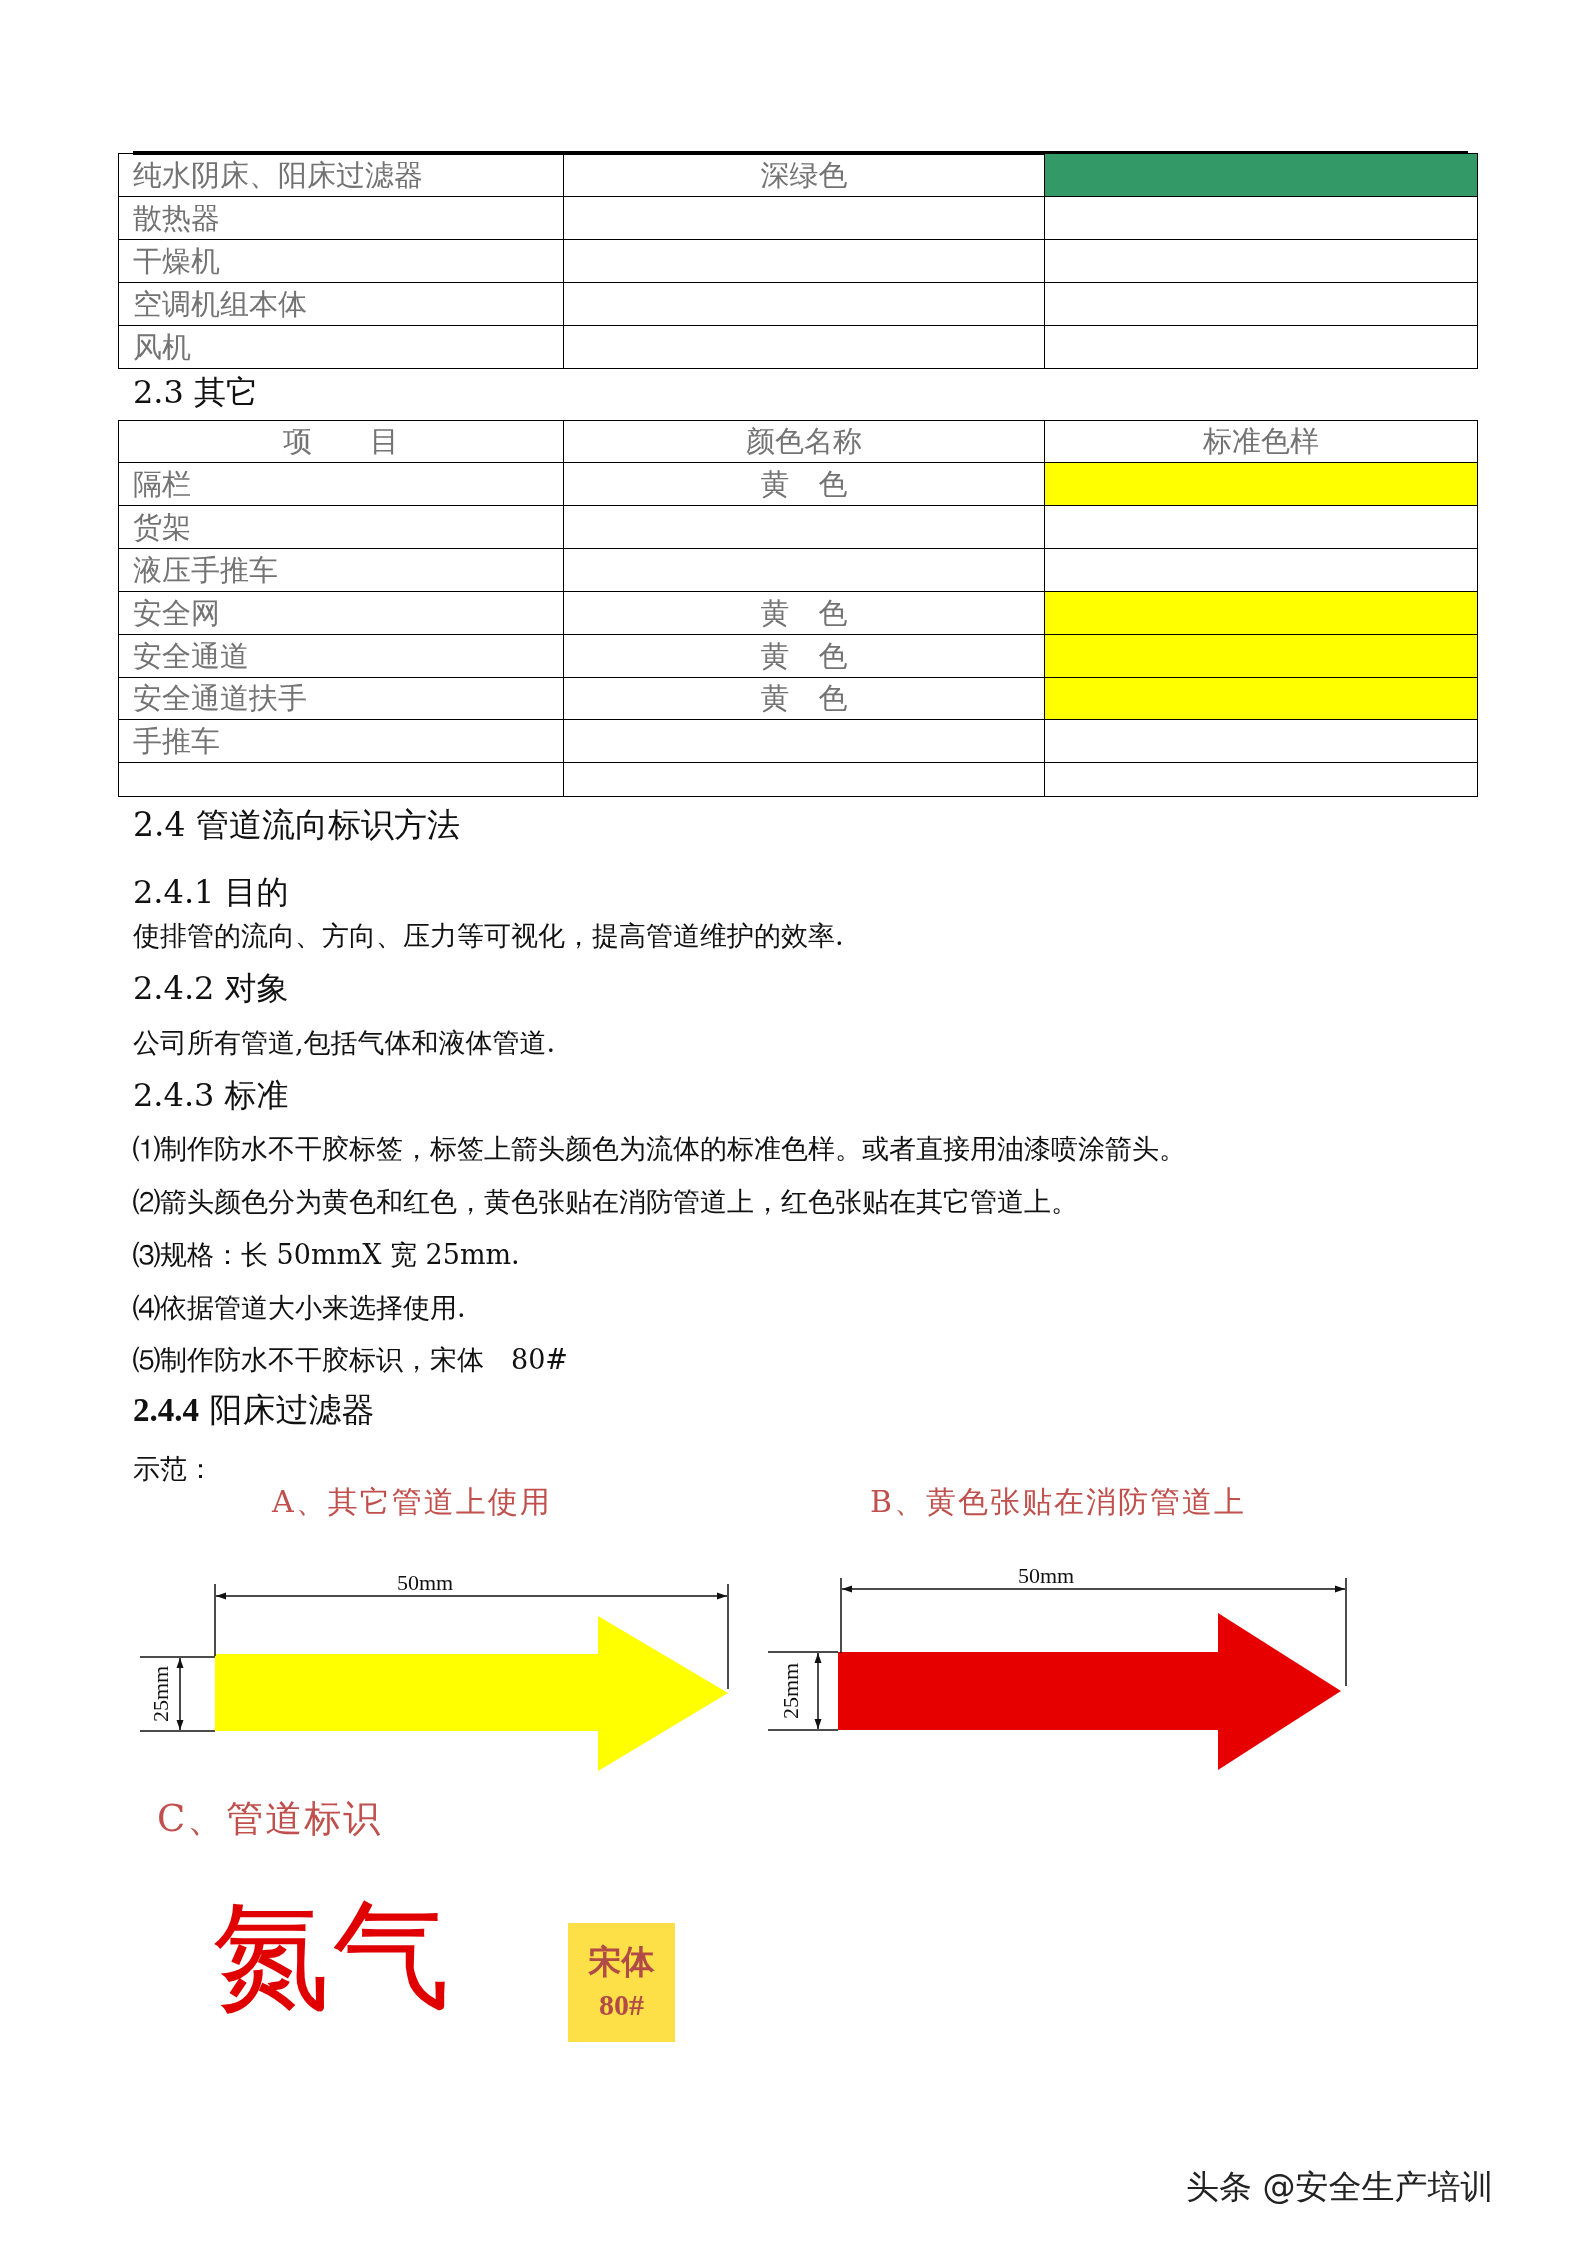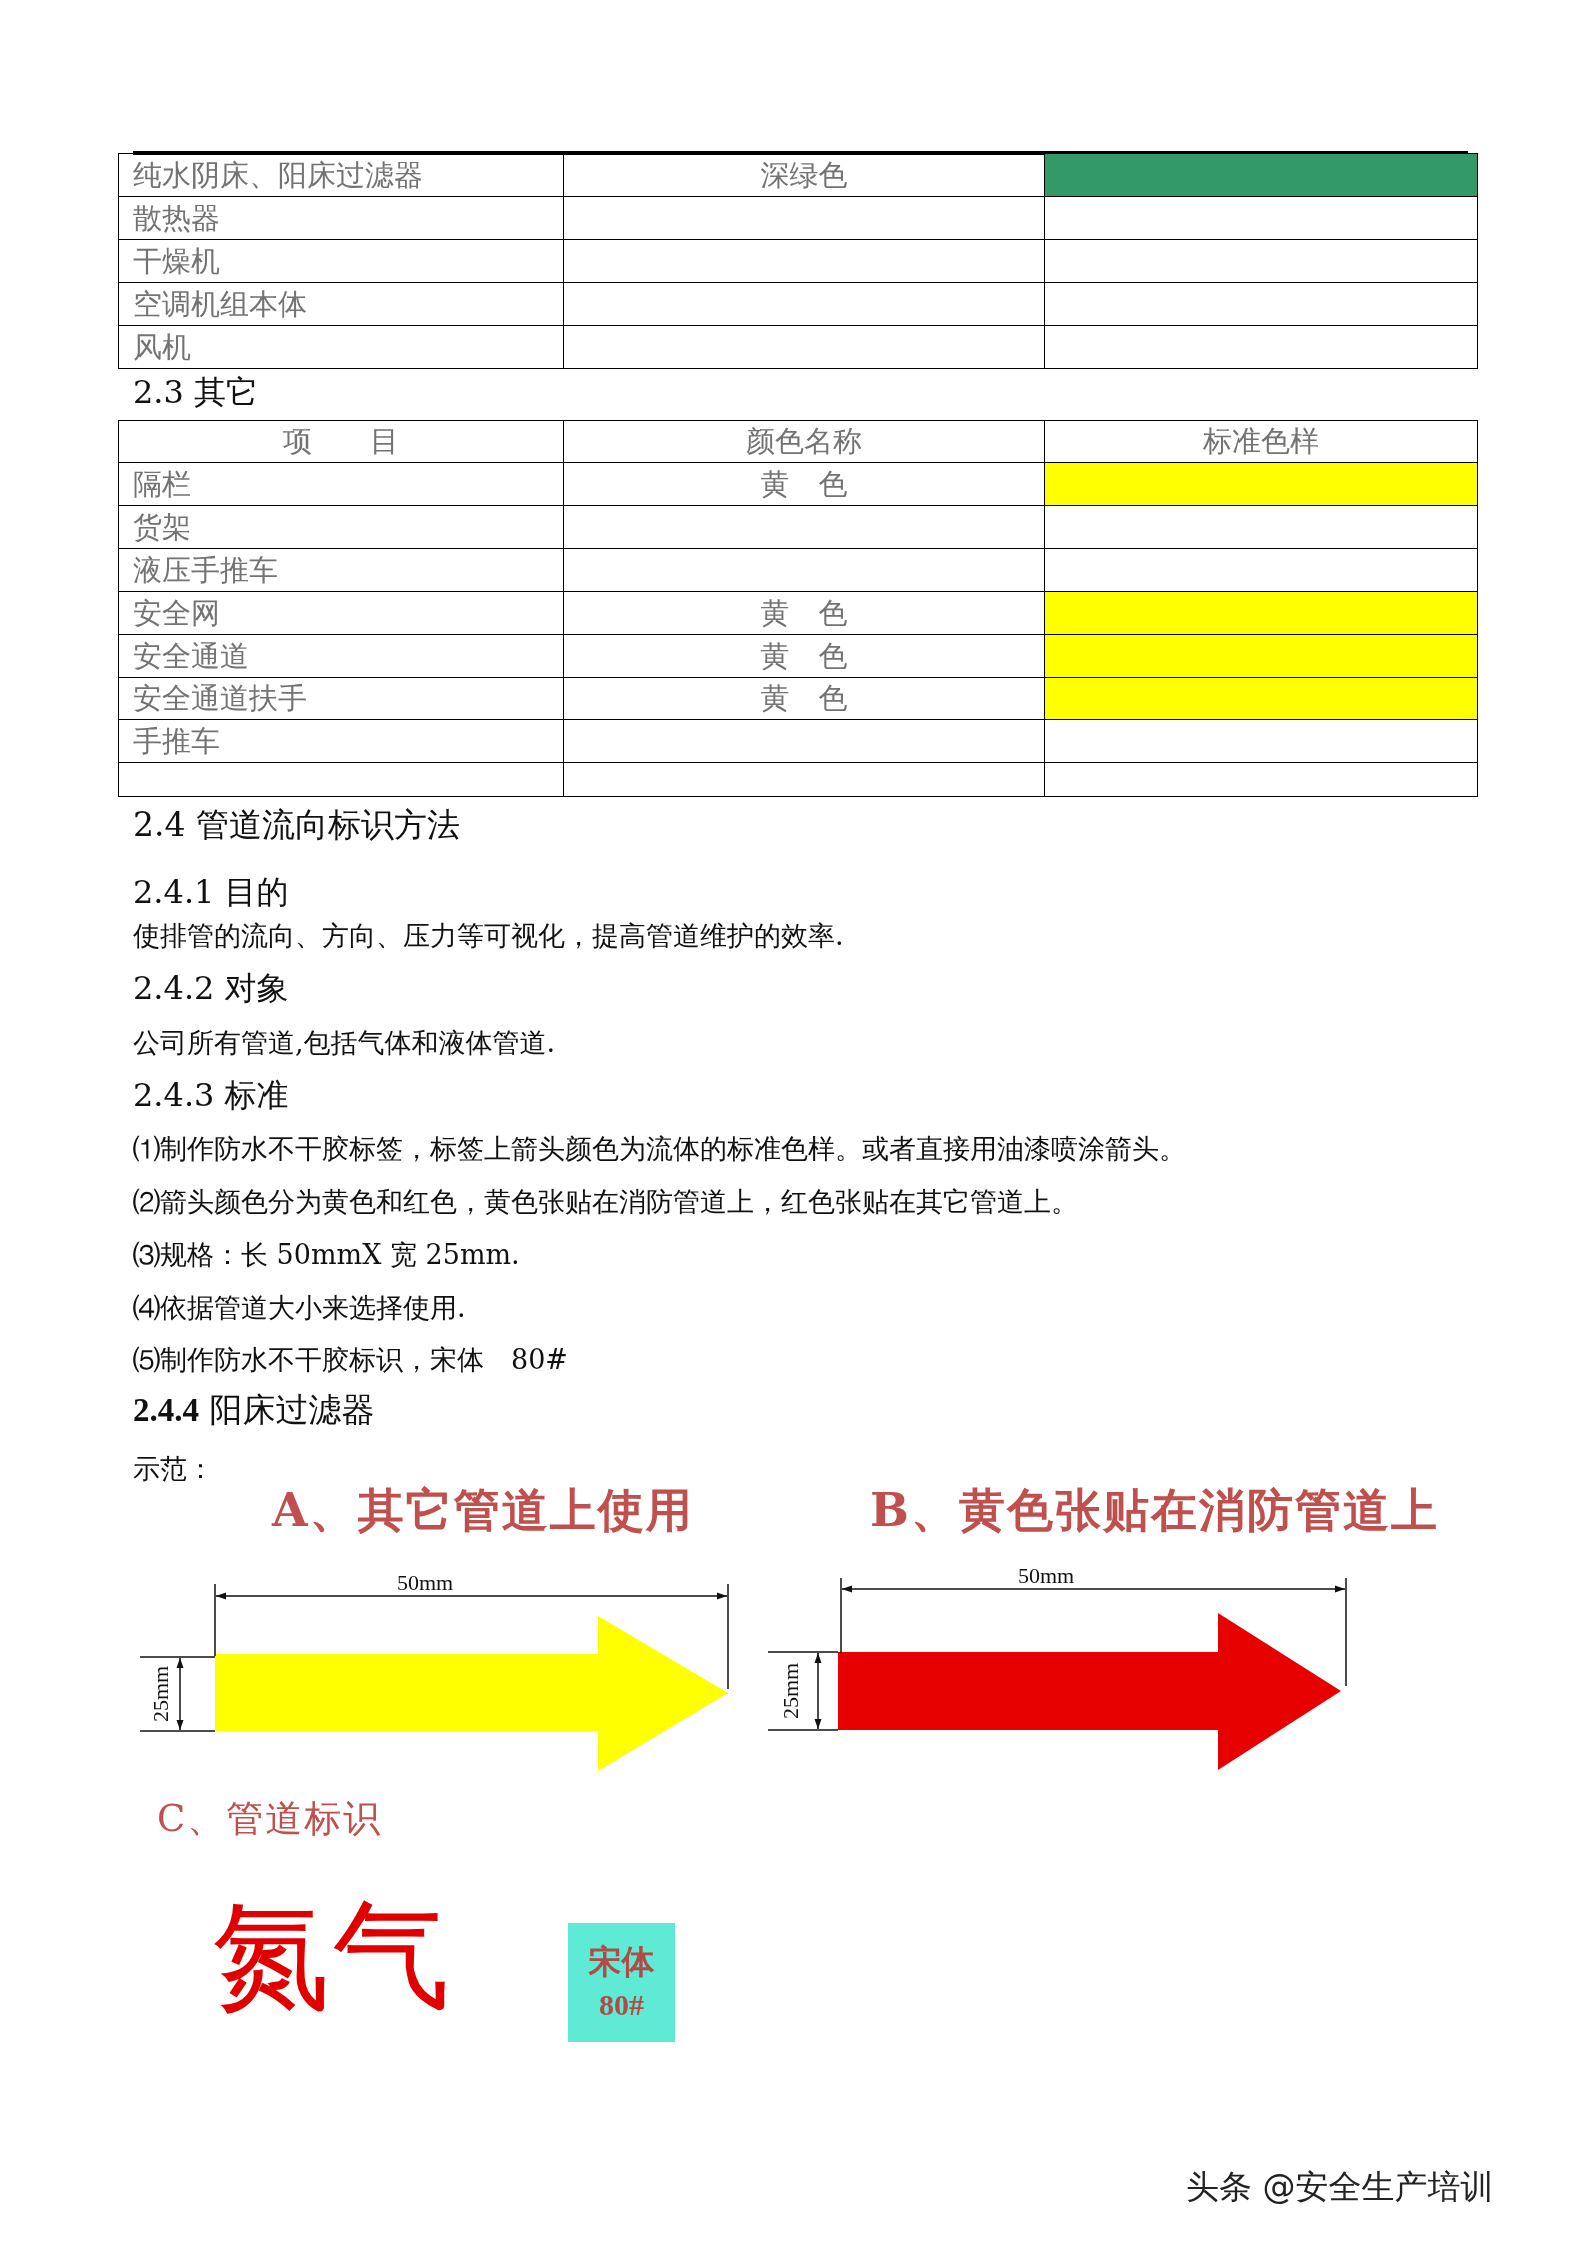--- a/index.html
+++ b/index.html
@@ -15,25 +15,25 @@
   table.grid td {
     border: 1.5px solid #000; padding: 0 0 0 14px; font-size: 29px; line-height: 1;
     white-space: nowrap; overflow: hidden; vertical-align: middle; color: #737373;
   }
   table.grid td.c2 { text-align: center; padding-left: 0; letter-spacing: 0; }
   table.grid td.c3 { padding: 0; }
   table.grid td.hdr { text-align: center; padding-left: 0; margin-top: 28px; }
   .heading { position: absolute; left: 133px; font-size: 32px; line-height: 1; white-space: nowrap; }
   .body-text { position: absolute; left: 133px; font-size: 27px; line-height: 1; white-space: nowrap; }
   .bold-num { font-family: "Liberation Serif", serif; font-weight: bold; }
-  .caption-red { position: absolute; color: #c0504d; font-weight: bold; font-size: 46px; line-height: 1; white-space: nowrap; letter-spacing: 2px; }
+  .caption-red { position: absolute; color: #c0504d; font-weight: normal; font-size: 30px; line-height: 1; white-space: nowrap; letter-spacing: 2px; }
   .dim-label { position: absolute; font-family: "Liberation Serif", serif; font-size: 22px; line-height: 1; color: #111; white-space: nowrap; }
   .dim-label.rot { transform: rotate(-90deg); transform-origin: center center; }
   .nitrogen { position: absolute; left: 212px; top: 1896px; font-size: 118px; line-height: 1; color: #e00000; white-space: nowrap; letter-spacing: 2px; }
-  .font-box { position: absolute; left: 568px; top: 1923px; width: 107px; height: 119px; background: #5eead4; text-align: center; color: #b24a47; font-weight: bold; }
+  .font-box { position: absolute; left: 568px; top: 1923px; width: 107px; height: 119px; background: #fde047; text-align: center; color: #b24a47; font-weight: bold; }
   .font-box .l1 { display: block; margin-top: 22px; font-size: 33px; line-height: 1; }
   .font-box .l2 { display: block; margin-top: 12px; font-size: 30px; line-height: 1; font-family: "Liberation Serif", serif; }
   .watermark { position: absolute; left: 1186px; top: 2170px; font-family: "DejaVu Sans", sans-serif; font-size: 33px; color: #222; white-space: nowrap; line-height: 1; }
   svg { position: absolute; left: 0; top: 0; overflow: visible; }
 </style>
 </head>
 <body>
 
 <div class="topline"></div>
 

